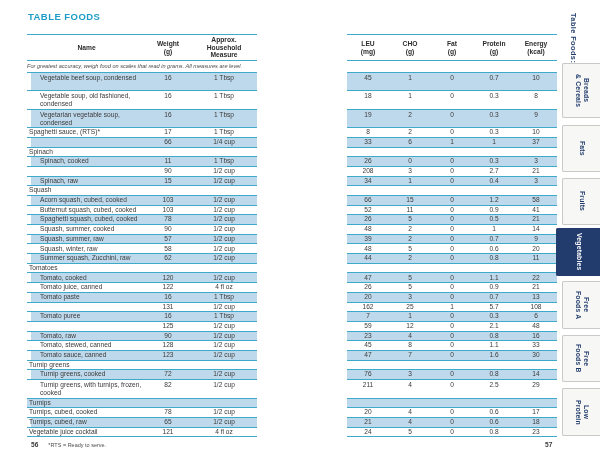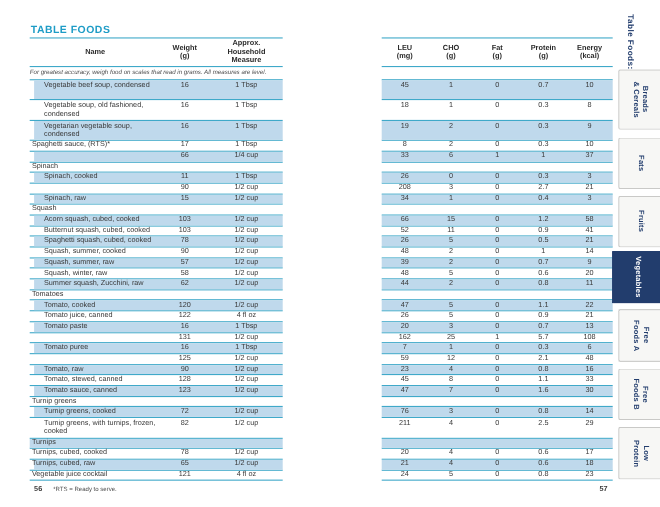--- a/index.html
+++ b/index.html
@@ -2,21 +2,21 @@
 <html><head>
 <meta charset="utf-8">
 <style>
   html,body{margin:0;padding:0}
   body{
     width:600px;height:461px;position:relative;background:#ffffff;overflow:hidden;
     font-family:"Liberation Sans",sans-serif;color:#3a3a3a;
   }
   .page-title{
     position:absolute;left:28px;top:11px;font-size:9.5px;font-weight:bold;
-    color:#1e9cc6;letter-spacing:.45px;margin-top:11px;
+    color:#1e9cc6;letter-spacing:.45px;
   }
   
   .tbl{position:absolute;top:34px}
   #left-table{left:27px;width:230px}
   #right-table{left:347px;width:210px}
   .thead{
     display:flex;align-items:center;box-sizing:border-box;height:27px;
     border-top:1.5px solid #3fa9c9;border-bottom:1.5px solid #3fa9c9;
     font-weight:bold;font-size:6.7px;line-height:7.4px;color:#2b2b2b;
   }

